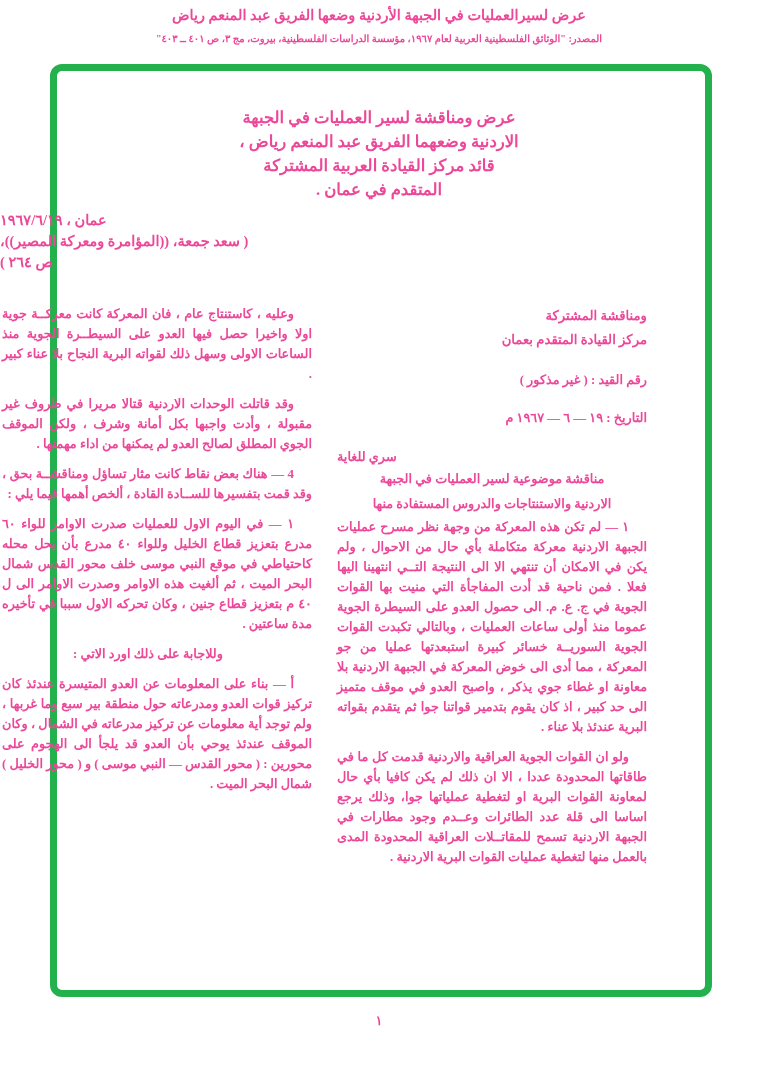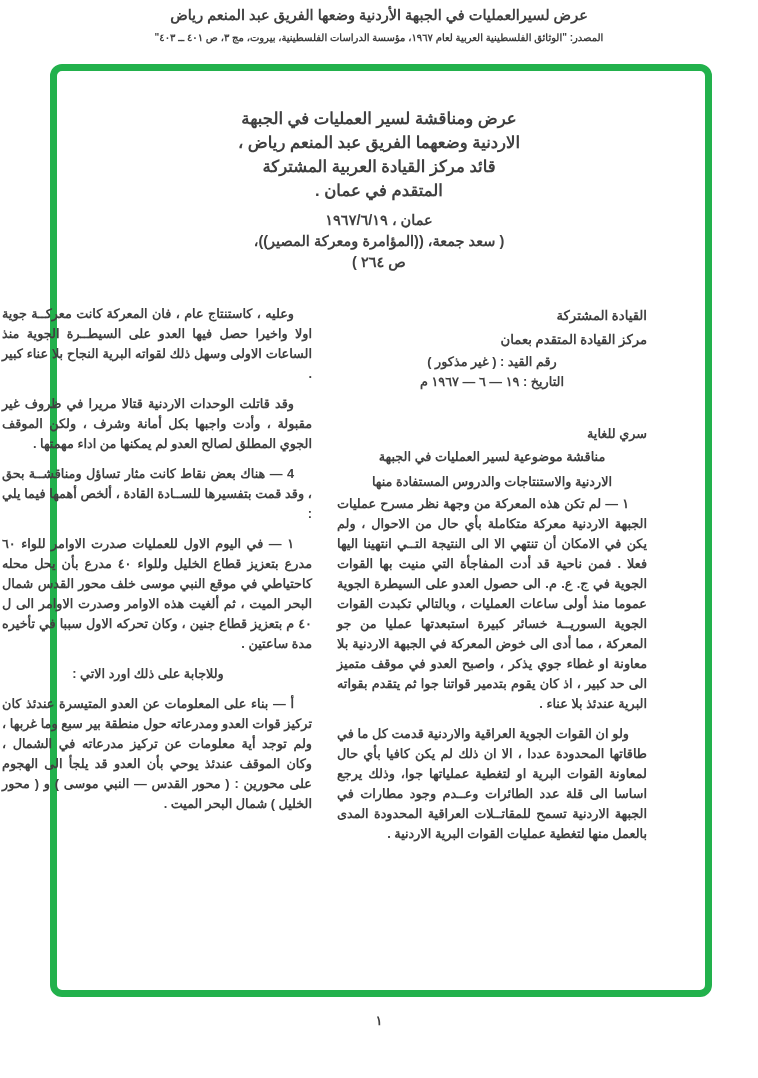--- a/index.html
+++ b/index.html
@@ -2,22 +2,22 @@
 <html><head>
 <meta charset="utf-8">
 <style>
   * { box-sizing: border-box; }
   html, body { margin: 0; padding: 0; background: #ffffff; }
   .page {
     position: relative;
     width: 758px;
     height: 1078px;
     background: #ffffff;
-    color: #404040;
-    font-family: Liberation Sans, sans-serif;
+    color: #ec4899;
+    font-family: Liberation Serif, serif;
     overflow: hidden;
   }
 
   
   .outer-header {
     position: absolute;
     top: 7px; left: 0; width: 100%;
     text-align: center;
     direction: rtl;
   }
@@ -39,21 +39,21 @@
     top: 106px; left: 0; width: 100%;
     text-align: center;
     direction: rtl;
     font-weight: bold;
     font-size: 16.5px;
     line-height: 24px;
   }
   .cite-block {
     position: absolute;
     top: 210px; left: 0; width: 100%;
-    text-align: center;
+    text-align: left;
     direction: rtl;
     font-weight: bold;
     font-size: 14.5px;
     line-height: 21px;
   }
 
   .columns {
     position: absolute;
     top: 304px; left: 2px;
     width: 645px;
@@ -66,22 +66,22 @@
     width: 310px;
     font-size: 12.8px;
     font-weight: bold;
     line-height: 20px;
     text-align: justify;
     direction: rtl;
   }
   .col p { margin: 0 0 10px; text-indent: 18px; }
 
   .letterhead { text-align: right; font-size: 13.2px; line-height: 24px; }
-  .meta { text-align: center; margin-top: 0; white-space: nowrap; }
-  .classification { text-align: right; margin-top: 32px; }
+  .meta { text-align: right; margin-top: 18px; white-space: nowrap; }
+  .classification { text-align: left; margin-top: 19px; }
   .col-heading { text-align: center; margin-top: 0; line-height: 25px; }
   .first-para { margin-top: 10px; }
   .subheading { text-align: center; margin: 13px 0 11px; text-indent: 0; }
 
   .page-number {
     position: absolute;
     top: 1013px; left: 0; width: 100%;
     text-align: center;
     font-size: 13px;
     font-weight: bold;
@@ -110,21 +110,21 @@
   <div class="cite-block">
     <div>عمان ، ١٩٦٧/٦/١٩</div>
     <div>( سعد جمعة، ((المؤامرة ومعركة المصير))،</div>
     <div>ص ٢٦٤ )</div>
   </div>
 
   <div class="columns">
 
     <div class="col">
       <div class="letterhead">
-        <div>القيادة المشتركة</div>
+        <div>ومناقشة المشتركة</div>
         <div>مركز القيادة المتقدم بعمان</div>
       </div>
       <div class="meta">رقم القيد :  ( غير مذكور )</div>
       <div class="meta">التاريخ : ١٩ — ٦ — ١٩٦٧ م</div>
       <div class="classification">سري للغاية</div>
       <div class="col-heading">
         <div>مناقشة موضوعية لسير العمليات في الجبهة</div>
         <div>الاردنية والاستنتاجات والدروس المستفادة منها</div>
       </div>
       <p class="first-para">١ — لم تكن هذه المعركة من وجهة نظر مسرح عمليات الجبهة الاردنية معركة متكاملة بأي حال من الاحوال ، ولم يكن في الامكان أن تنتهي الا الى النتيجة التــي انتهينا اليها فعلا . فمن ناحية قد أدت المفاجأة التي منيت بها القوات الجوية في ج. ع. م. الى حصول العدو على السيطرة الجوية عموما منذ أولى ساعات العمليات ، وبالتالي تكبدت القوات الجوية السوريــة خسائر كبيرة استبعدتها عمليا من جو المعركة ، مما أدى الى خوض المعركة في الجبهة الاردنية بلا معاونة او غطاء جوي يذكر ، واصبح العدو في موقف متميز الى حد كبير ، اذ كان يقوم بتدمير قواتنا جوا ثم يتقدم بقواته البرية عندئذ بلا عناء .</p>

